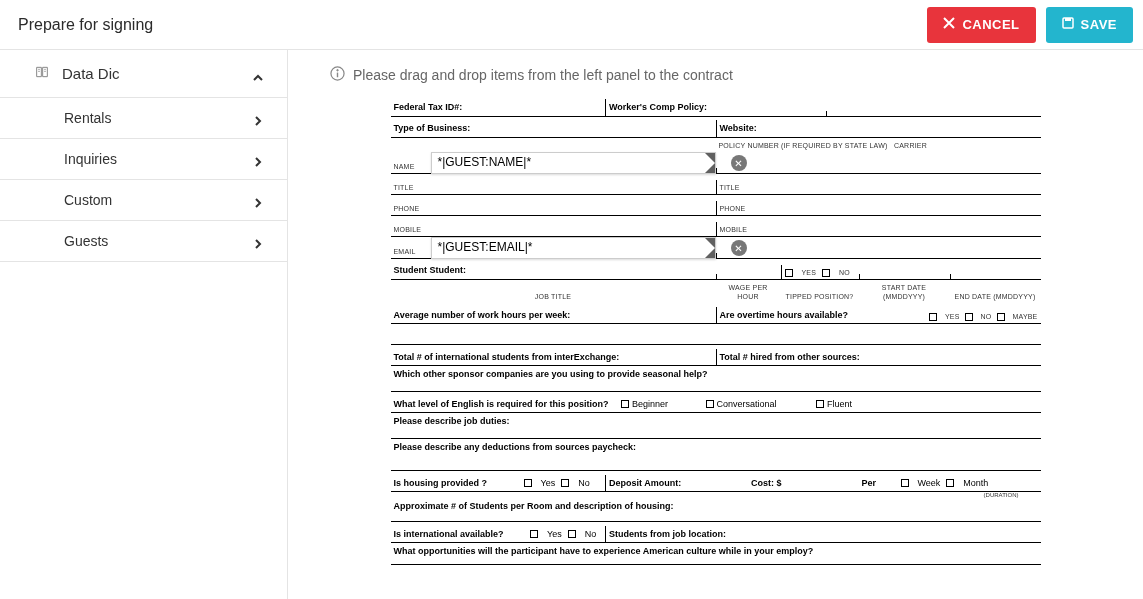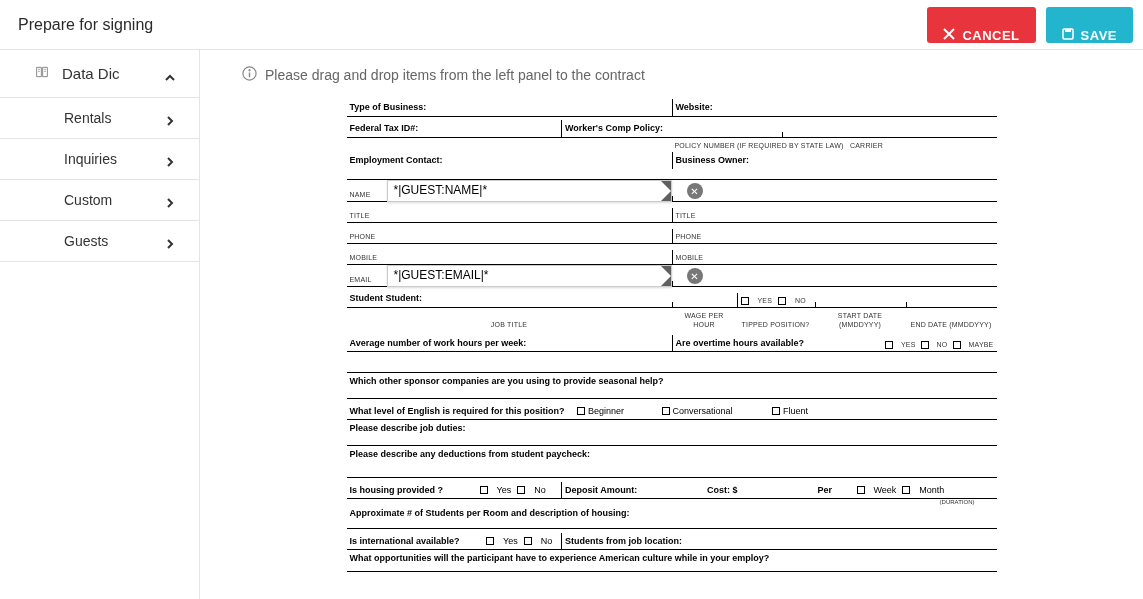--- a/index.html
+++ b/index.html
@@ -3,28 +3,28 @@
 <meta charset="utf-8">
 <style>
 * { box-sizing: border-box; margin: 0; padding: 0; }
 html, body { font-family: -apple-system, BlinkMacSystemFont, "Segoe UI", Arial, sans-serif; background:#fff; color:#333; }
 .app { width:1143px; height:599px; position:relative; overflow:hidden; background:#fff;border-radius:26px; }
 
 
 .header { height:50px; display:flex; align-items:center; justify-content:space-between; padding:0 10px 0 18px; border-bottom:1px solid #e4e4e4; }
 .header-title { font-size:16px; font-weight:400; color:#2b2b2b; }
 .header-actions { display:flex; gap:10px; }
-.btn { display:flex; align-items:flex-end; gap:7px; border:none; border-radius:3px; padding:0 16px; height:36px; font-size:13px; font-weight:600; letter-spacing:.5px; cursor:pointer; }
+.btn { display:flex; align-items:center; gap:7px; border:none; border-radius:3px; padding:0 16px; height:36px; font-size:13px; font-weight:600; letter-spacing:.5px; cursor:pointer; }
 .btn-cancel { background:#e8343c; color:#fff; }
 .btn-save { background:#23b5ce; color:#fff; }
 .btn svg { width:12px; height:12px; }
 
 
 .body { display:flex; height:calc(100% - 50px); }
-.sidebar { width:200px; border-right:1px solid #e4e4e4; }
+.sidebar { width:288px; border-right:1px solid #e4e4e4; }
 .sidebar-header { display:flex; align-items:center; justify-content:space-between; padding:14px 24px 14px 34px; border-bottom:1px solid #e4e4e4; font-size:15px; color:#333; font-weight:500; }
 .sidebar-header-inner { display:flex; align-items:center; gap:12px; }
 .sidebar-header svg.book { width:16px; height:16px; stroke:#888; fill:none; }
 .sidebar-item { display:flex; align-items:center; justify-content:space-between; padding:12px 24px 12px 64px; border-bottom:1px solid #e4e4e4; font-size:14px; color:#333; cursor:pointer; }
 .chev { width:10px; height:10px; }
 .chev svg { width:100%; height:100%; stroke:#333; fill:none; stroke-width:2; }
 
 
 .main { flex:1; position:relative; overflow:hidden; }
 .instruction { display:flex; align-items:center; gap:8px; color:#666; font-size:14px; padding:16px 0 12px 42px; }
@@ -132,39 +132,35 @@
               <circle cx="8" cy="4.5" r="0.8" fill="#888"></circle>
             </svg>
       </span>
       <span>Please drag and drop items from the left panel to the contract</span>
     </div>
 
     <div class="doc-wrap">
       <div class="doc">
 
         <div class="row">
-          <div class="cell lbl" style="width:50%">Type of Business:</div>
-          <div class="cell lbl div" style="width:50%">Website:</div>
-        </div>
-
-        <div class="row">
           <div class="cell lbl" style="width:33%">Federal Tax ID#:</div>
           <div class="cell lbl div" style="width:34%">Worker's Comp Policy:</div>
           <div class="cell div" style="width:33%"></div>
+        </div>
+
+        <div class="row">
+          <div class="cell lbl" style="width:50%">Type of Business:</div>
+          <div class="cell lbl div" style="width:50%">Website:</div>
         </div>
         <div class="row nb" style="min-height:10px">
           <div class="cell" style="width:50%"></div>
           <div class="cell tiny" style="width:27%">POLICY NUMBER (IF REQUIRED BY STATE LAW)</div>
           <div class="cell tiny" style="width:23%">CARRIER</div>
         </div>
 
-        <div class="row" style="min-height:28px">
-          <div class="cell lbl" style="width:50%; align-self:flex-start">Employment Contact:</div>
-          <div class="cell lbl div" style="width:50%; align-self:flex-start">Business Owner:</div>
-        </div>
 
         <div class="row token-field" style="min-height:22px">
           <div class="cell tiny" style="width:40px">NAME</div>
           <div class="token-box" style="right:325px">
             <span class="val">*|GUEST:NAME|*</span>
             <span class="tri1"></span>
                 <span class="tri2"></span>
           </div>
           <div class="remove-btn">
             <span>✕</span>
@@ -226,36 +222,40 @@
                 <span class="tiny">Yes</span>
             <span class="chk"></span>
                 <span class="tiny">No</span>
             <span class="chk"></span>
                 <span class="tiny">Maybe</span>
           </div>
         </div>
 
         <div class="row">
         </div>
+        <div class="row">
+          <div class="cell lbl" style="width:50%">Total # of international students from interExchange:</div>
+          <div class="cell lbl div" style="width:50%">Total # hired from other sources:</div>
+        </div>
         <div class="row" style="min-height:26px">
           <div class="cell lbl full" style="align-self:flex-start">Which other sponsor companies are you using to provide seasonal help?</div>
         </div>
 
         <div class="row">
           <div class="cell lbl" style="width:35%">What level of English is required for this position?</div>
           <div class="cell" style="width:13%"><span class="chk"></span><span>Beginner</span></div>
           <div class="cell" style="width:17%"><span class="chk"></span><span>Conversational</span></div>
           <div class="cell" style="width:13%"><span class="chk"></span><span>Fluent</span></div>
         </div>
 
         <div class="row" style="min-height:26px">
           <div class="cell lbl full" style="align-self:flex-start">Please describe job duties:</div>
         </div>
         <div class="row" style="min-height:32px">
-          <div class="cell lbl full" style="align-self:flex-start">Please describe any deductions from student paycheck:</div>
+          <div class="cell lbl full" style="align-self:flex-start">Please describe any deductions from sources paycheck:</div>
         </div>
 
         <div class="row">
           <div class="cell lbl" style="width:20%">Is housing provided ?</div>
           <div class="cell" style="width:13%; display:flex; gap:6px; align-items:center">
             <span class="chk"></span>
                 <span>Yes</span>
             <span class="chk"></span>
                 <span>No</span>
           </div>

